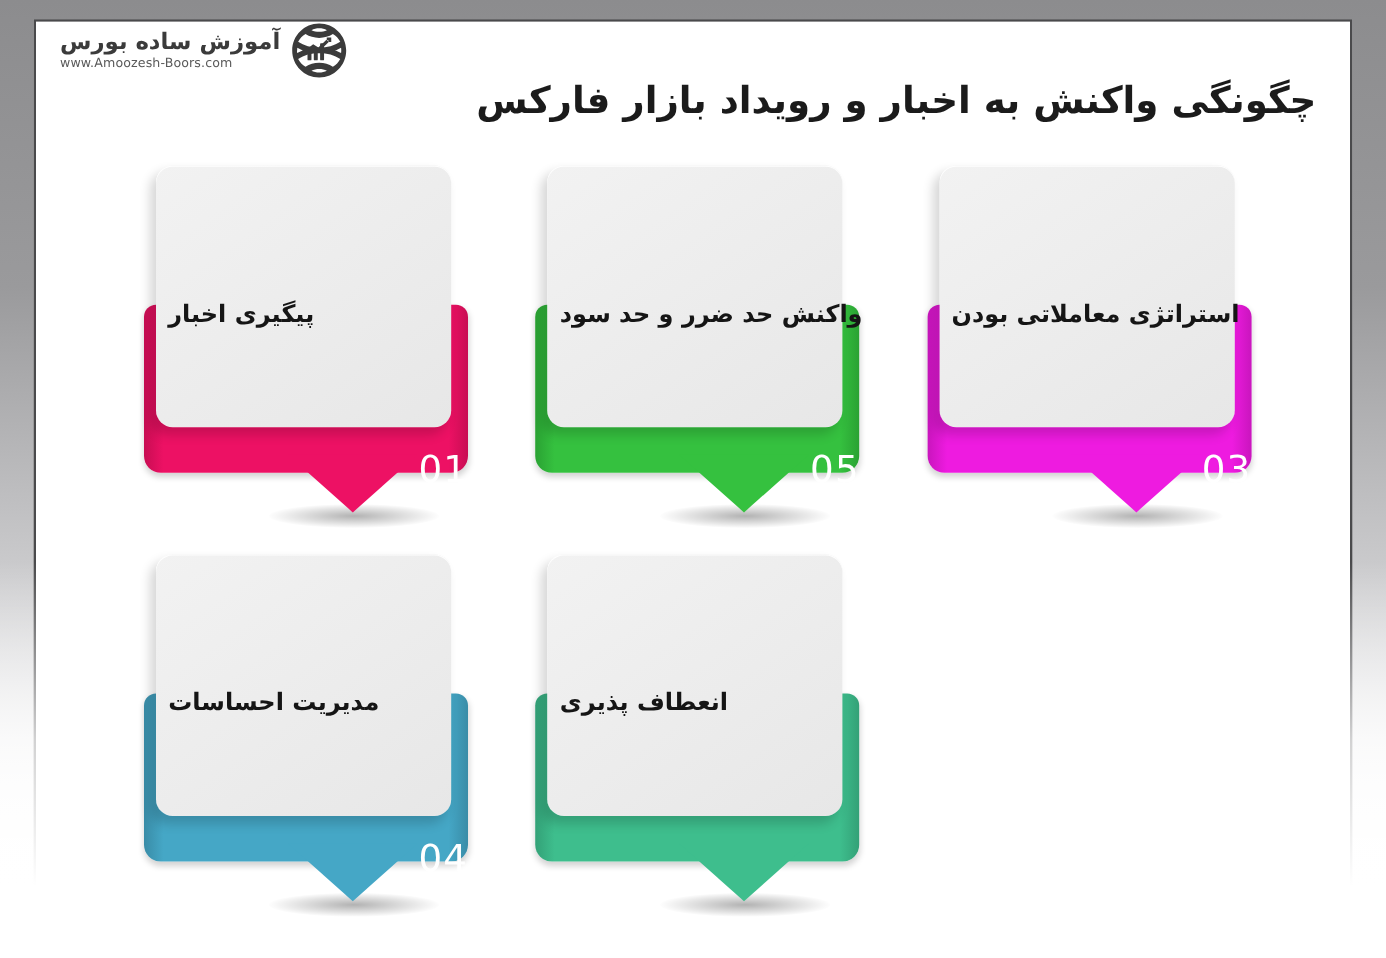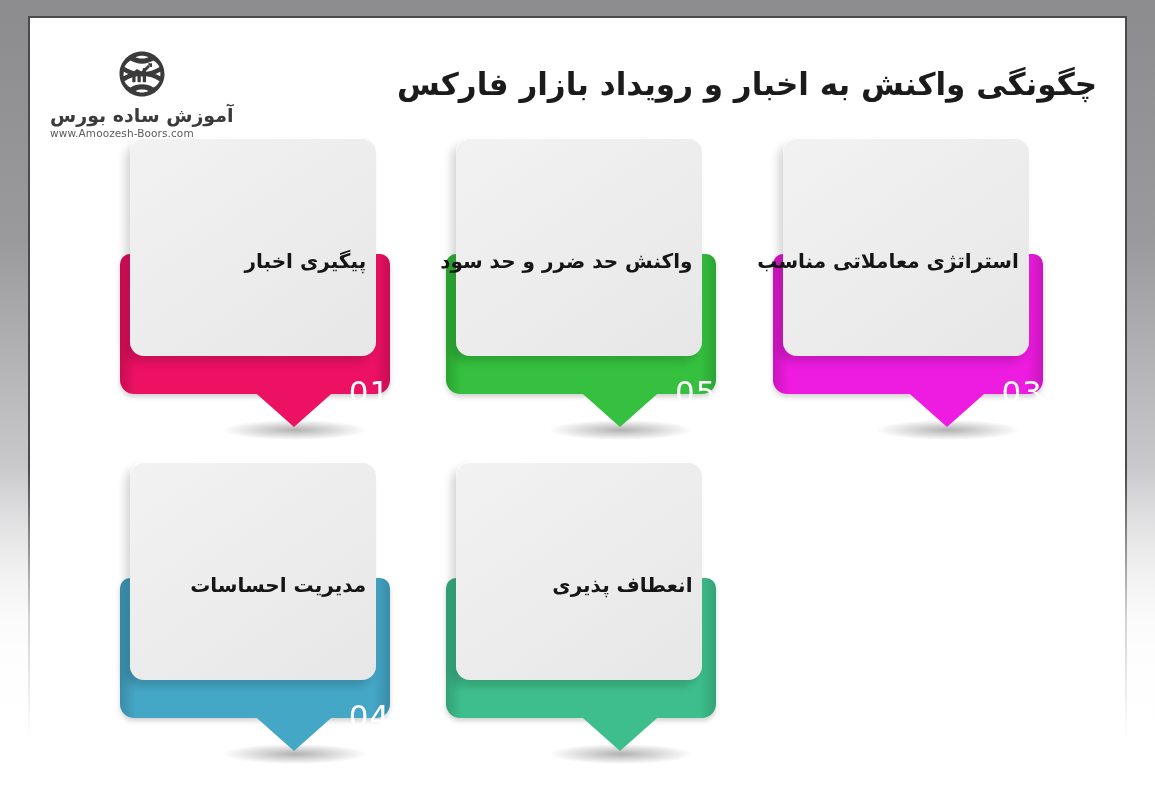--- a/index.html
+++ b/index.html
@@ -35,24 +35,23 @@
     z-index:5;
   }
 
   
   #header{
     position:absolute;left:28px;top:16px;right:28px;height:104px;
     z-index:6;
     display:flex;align-items:center;
   }
   #logo{
-    position:absolute;right:auto;left:22px;top:34px;
+    position:absolute;right:auto;left:22px;top:2px;
     display:flex;align-items:center;gap:8px;
     direction:rtl;
-    flex-direction:column;
   }
   #logo-mark{width:48px;height:48px;flex:none;}
   #logo-text{display:flex;flex-direction:column;align-items:flex-end;line-height:1;}
   #logo-name{
     font-size:19px;font-weight:bold;color:#3b3b3b;letter-spacing:-.5px;
     white-space:nowrap;
   }
   #logo-url{
     font-size:10.5px;font-weight:normal;color:#5a5a5a;letter-spacing:.1px;
     margin-top:3px;white-space:nowrap;
@@ -116,21 +115,21 @@
 
   
   .panel{
     position:absolute;
     left:18px;top:4px;
     width:246px;height:218px;
     background:linear-gradient(145deg,#f2f2f2 0%,#ececec 55%,#e7e7e7 100%);
     border-radius:14px;
     box-shadow:-5px 6px 9px rgba(0,0,0,.16), 0 1px 0 rgba(255,255,255,.9) inset;
     z-index:3;
-    display:flex;align-items:center;justify-content:flex-end;
+    display:flex;align-items:center;justify-content:flex-start;
   }
   .panel-label{
     direction:rtl;
     font-size:20px;font-weight:bold;color:#151515;
     text-align:center;
     letter-spacing:-.4px;
     padding:0 10px;
     white-space:nowrap;
     transform:translateY(14px);
   }
@@ -196,21 +195,21 @@
         <div class="panel-label">واکنش حد ضرر و حد سود</div>
       </div>
       <div class="num">05</div>
     </div>
 
     <div class="card">
       <div class="tip-shadow"></div>
       <div class="plate" style="background: linear-gradient(to right, rgb(201, 21, 189) 0%, rgb(238, 27, 224) 6%, rgb(238, 27, 224) 94%, rgb(201, 21, 189) 100%); box-shadow: rgba(0, 0, 0, 0.18) 0px 3px 5px;"></div>
       <div class="arrow" style="border-top-color: rgb(238, 27, 224);"></div>
       <div class="panel">
-        <div class="panel-label">استراتژی معاملاتی مناسب</div>
+        <div class="panel-label">استراتژی معاملاتی بودن</div>
       </div>
       <div class="num">03</div>
     </div>
 
     <div class="card">
       <div class="tip-shadow"></div>
       <div class="plate" style="background: linear-gradient(to right, rgb(57, 140, 167) 0%, rgb(69, 167, 198) 6%, rgb(69, 167, 198) 94%, rgb(57, 140, 167) 100%); box-shadow: rgba(0, 0, 0, 0.18) 0px 3px 5px;"></div>
       <div class="arrow" style="border-top-color: rgb(69, 167, 198);"></div>
       <div class="panel">
         <div class="panel-label">مدیریت احساسات</div>

